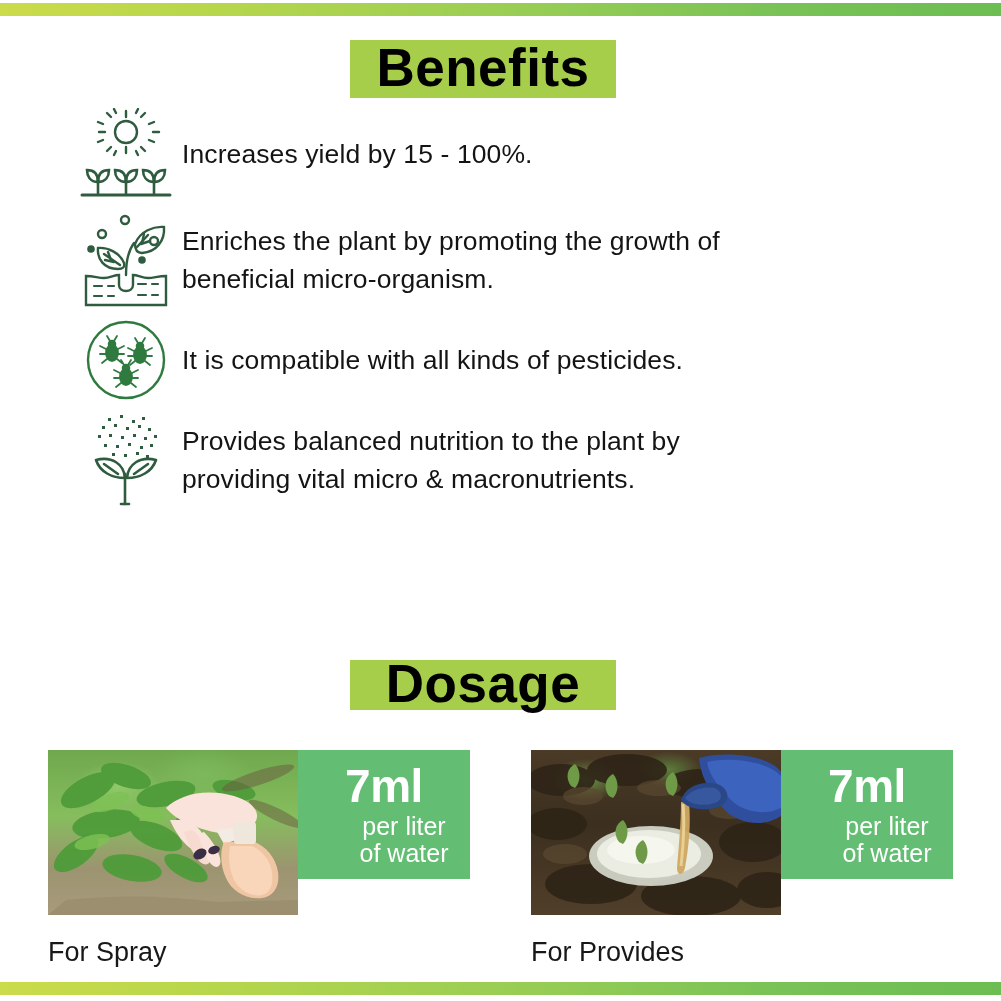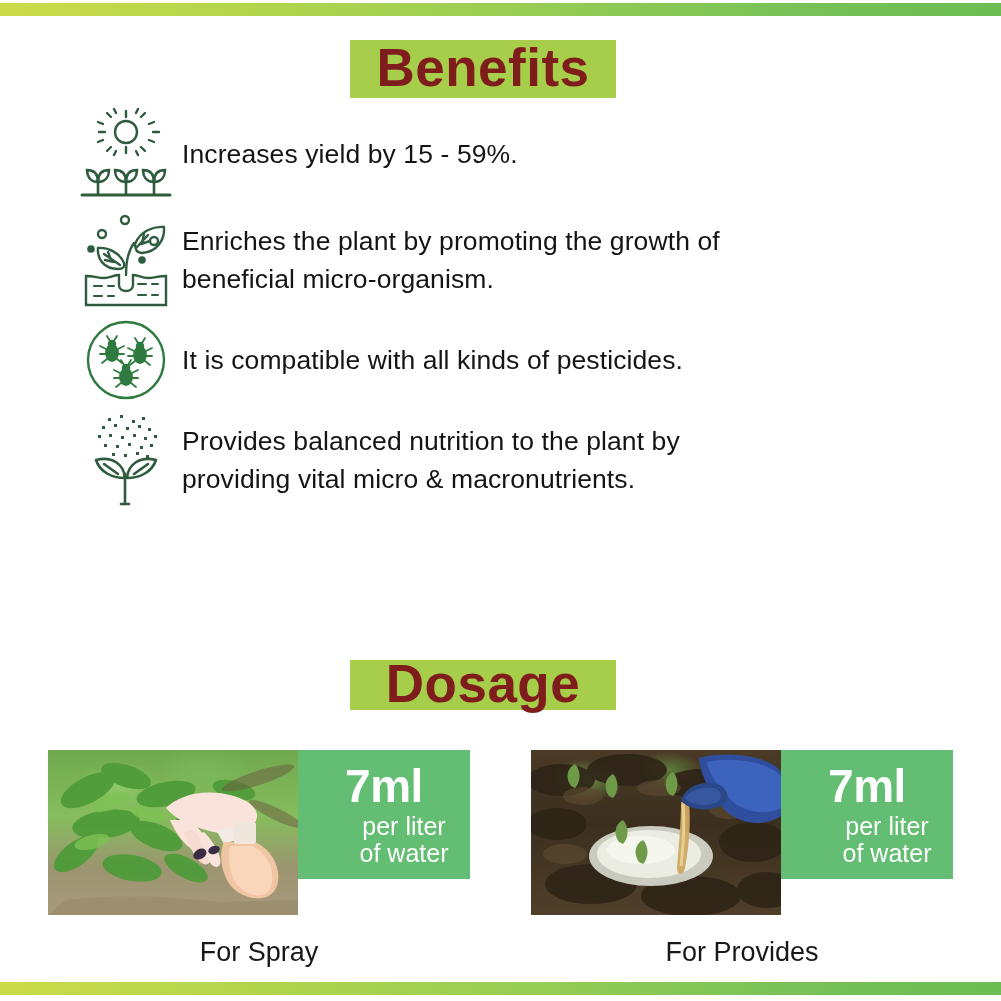--- a/index.html
+++ b/index.html
@@ -29,21 +29,21 @@
 
   
   .badge {
     position: absolute;
     background: #a7ce4a;
     display: flex;
     align-items: center;
     justify-content: center;
   }
   .badge-text {
-    color: #7f1d1d;
+    color: #000000;
     font-size: 53px;
     font-weight: bold;
     letter-spacing: 0.5px;
     line-height: 1;
     padding-bottom: 4px;
   }
   #badge-benefits {
     left: 350px; top: 40px; width: 266px; height: 58px;
   }
   #badge-dosage {
@@ -120,21 +120,20 @@
     letter-spacing: -0.5px;
     margin-bottom: 4px;
   }
   .panel-line {
     font-size: 25px;
     line-height: 1.08;
     font-weight: normal;
     margin-left: 40px;
   }
   .card-caption {
-    text-align: center;
     font-size: 27px;
     color: #181818;
     margin-top: 22px;
   }
 
   
   .photo-spray {
     background:
       radial-gradient(ellipse 60px 36px at 28% 22%, #8fc96a 0%, rgba(143,201,106,0) 70%),
       radial-gradient(ellipse 70px 40px at 62% 15%, #7cb95c 0%, rgba(124,185,92,0) 72%),
@@ -186,21 +185,21 @@
           <path d="M48 86 V72"></path>
           <path d="M48 74 C40 74 37 68 37 62 C45 62 48 67 48 74 Z"></path>
           <path d="M48 74 C56 74 59 68 59 62 C51 62 48 67 48 74 Z"></path>
           <path d="M76 86 V72"></path>
           <path d="M76 74 C68 74 65 68 65 62 C73 62 76 67 76 74 Z"></path>
           <path d="M76 74 C84 74 87 68 87 62 C79 62 76 67 76 74 Z"></path>
         </g>
         <line x1="4" y1="87" x2="92" y2="87" stroke-width="3"></line>
       </svg>
     </span>
-    <span class="benefit-text">Increases yield by 15 - 59%.</span>
+    <span class="benefit-text">Increases yield by 15 - 100%.</span>
   </div>
 
   <div class="benefit-row row-h-100">
     <span class="benefit-icon">
       <svg width="96" height="94" viewBox="0 0 96 94" fill="none" stroke="#2f5c3f" stroke-width="2.4" stroke-linecap="round">
         <circle cx="47" cy="7" r="4"></circle>
         <circle cx="24" cy="21" r="4"></circle>
         <circle cx="76" cy="28" r="4"></circle>
         <circle cx="13" cy="36" r="2.6" fill="#2f5c3f"></circle>
         <circle cx="64" cy="47" r="2.6" fill="#2f5c3f"></circle>

